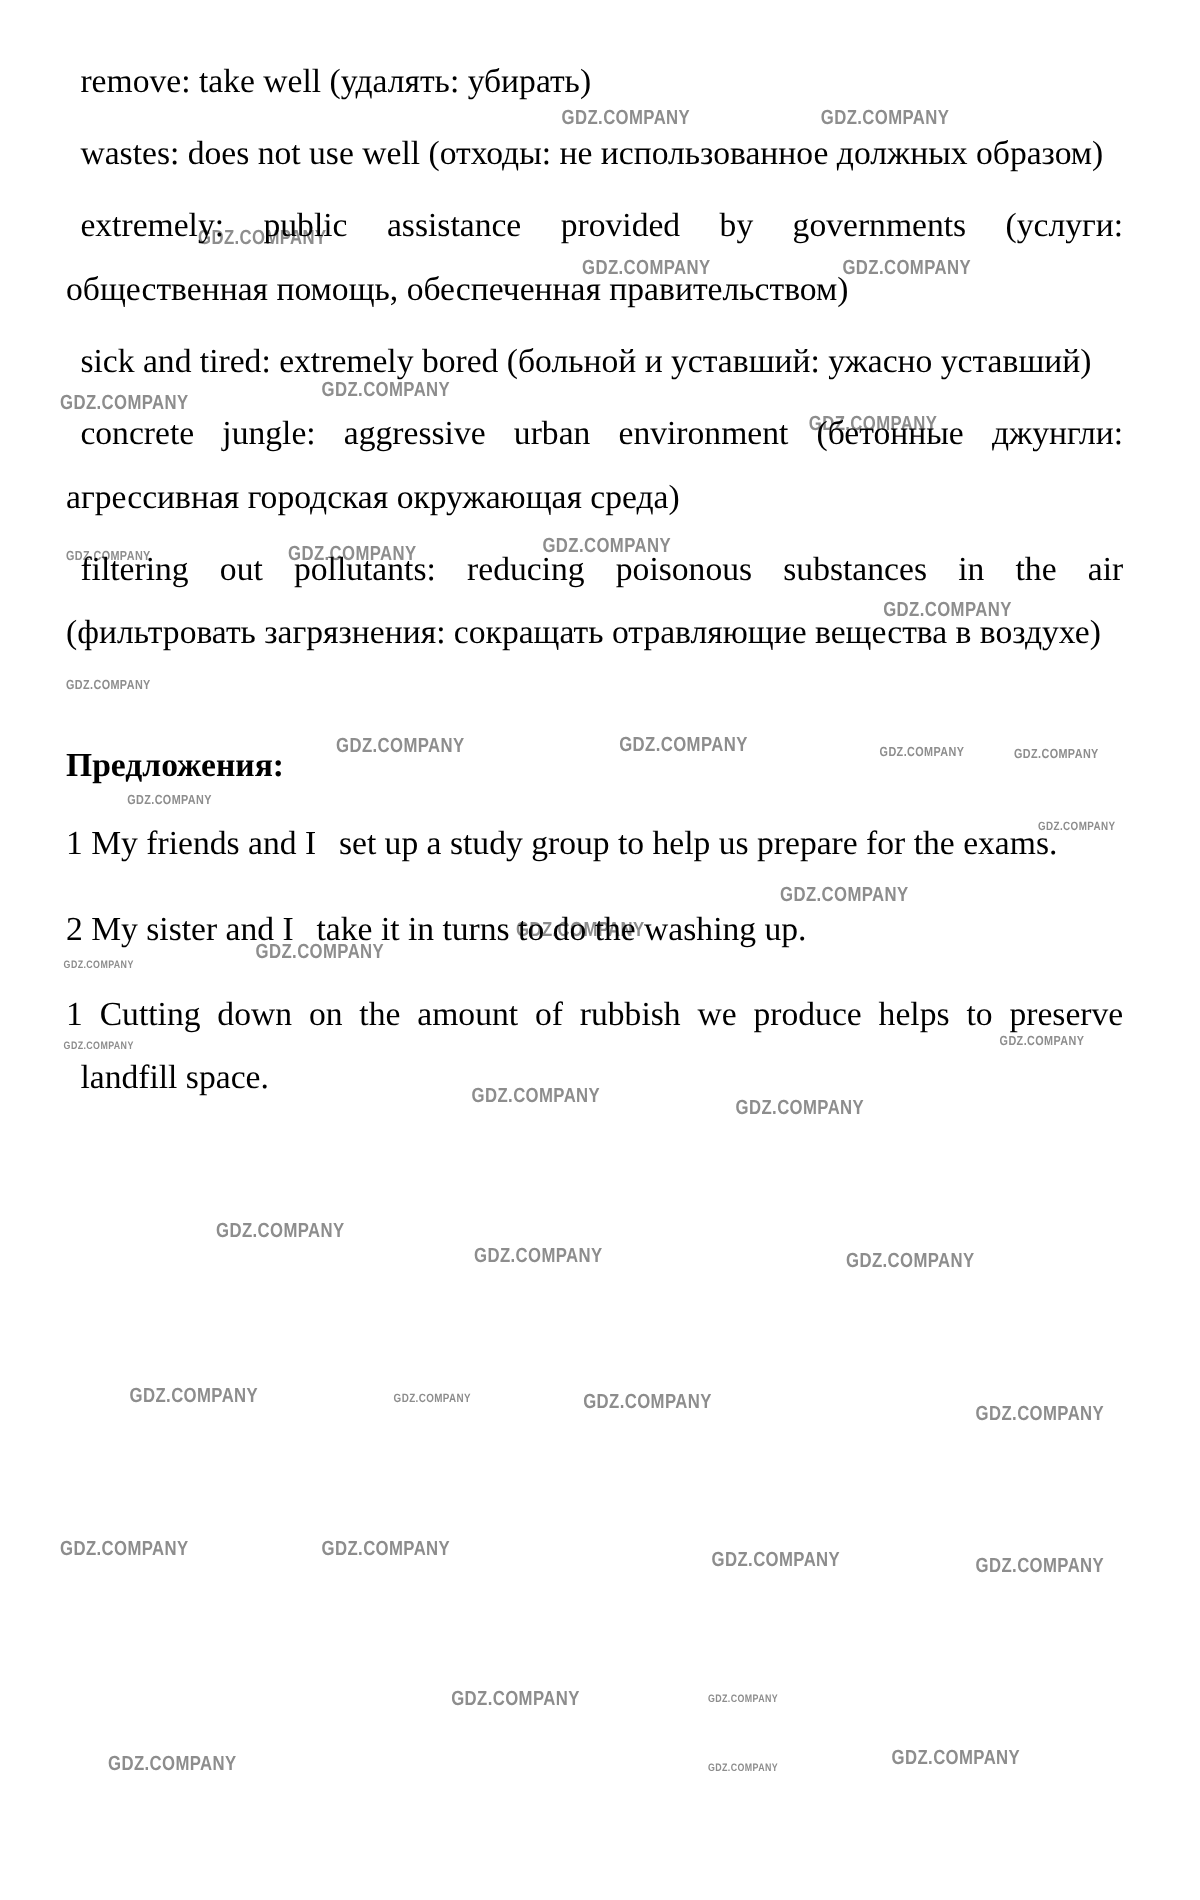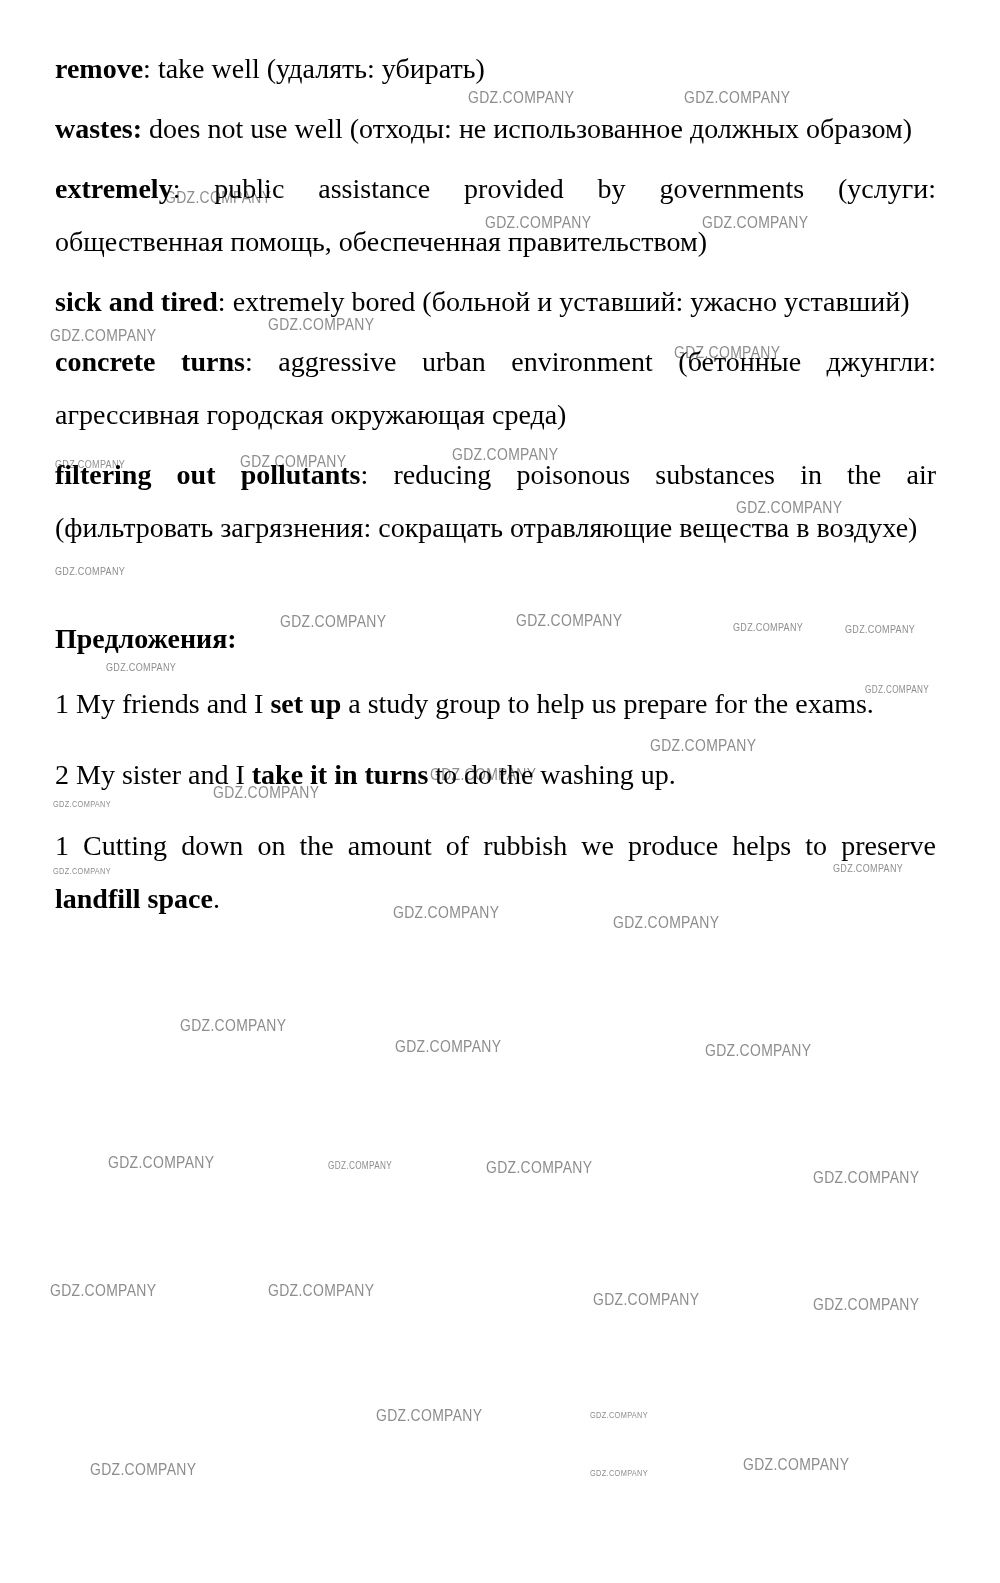--- a/index.html
+++ b/index.html
@@ -16,33 +16,34 @@
     position: relative;
     z-index: 1;
     padding: 42px 64px 0 55px;
   }
   p {
     margin: 0 0 7px 0;
     font-size: 28px;
     line-height: 53px;
     text-align: justify;
   }
-  p .b { font-weight: bold; }
+  p .b { font-weight: normal; margin-left: 12px; }
   .section-title {
     text-align: left;
     margin: 58px 0 12px 0;
     font-weight: bold;
   }
   .sent-en { margin-bottom: 18px; }
   .sent-ru { margin-bottom: 18px; }
   .wm-layer {
     position: absolute;
     left: 0; top: 0; right: 0; bottom: 0;
     z-index: 0;
     pointer-events: none;
+    font-weight: bold;
   }
   .wm {
     position: absolute;
     color: #8d8d8d;
     font-family: "Liberation Sans", sans-serif;
     white-space: nowrap;
     letter-spacing: 0.4px;
     transform: scaleX(0.82);
     transform-origin: left top;
   }
@@ -94,21 +95,21 @@
     <span class="wm" style="left: 90px; top: 1460px; font-size: 17px; color: rgb(141, 141, 141);">GDZ.COMPANY</span>
     <span class="wm" style="left: 743px; top: 1455px; font-size: 17px; color: rgb(141, 141, 141);">GDZ.COMPANY</span>
     <span class="wm" style="left: 590px; top: 1468px; font-size: 9px; color: rgb(141, 141, 141);">GDZ.COMPANY</span>
   </div>
 
 <div class="content">
   <p><span class="b">remove</span><span>: take well (удалять: убирать)</span></p>
   <p><span class="b">wastes:</span><span> does not use well (отходы: не использованное должных образом)</span></p>
   <p><span class="b">extremely</span><span>: public assistance provided by governments (услуги: общественная помощь, обеспеченная правительством)</span></p>
   <p><span class="b">sick and tired</span><span>: extremely bored (больной и уставший: ужасно уставший)</span></p>
-  <p><span class="b">concrete turns</span><span>: aggressive urban environment (бетонные джунгли: агрессивная городская окружающая среда)</span></p>
+  <p><span class="b">concrete jungle</span><span>: aggressive urban environment (бетонные джунгли: агрессивная городская окружающая среда)</span></p>
   <p><span class="b">filtering out pollutants</span><span>: reducing poisonous substances in the air (фильтровать загрязнения: сокращать отравляющие вещества в воздухе)</span></p>
 
   <p class="section-title">Предложения:</p>
 
   <p class="sent-en"><span>1 My friends and I </span><span class="b">set up</span><span> a study group to help us prepare for the exams.</span></p>
   <p class="sent-en"><span>2 My sister and I </span><span class="b">take it in turns</span><span> to do the washing up.</span></p>
   <p class="sent-en"><span>1 Cutting down on the amount of rubbish we produce helps to </span><span>preserve </span><span class="b">landfill space</span><span>.</span></p>
 </div>
 
 </body></html>

